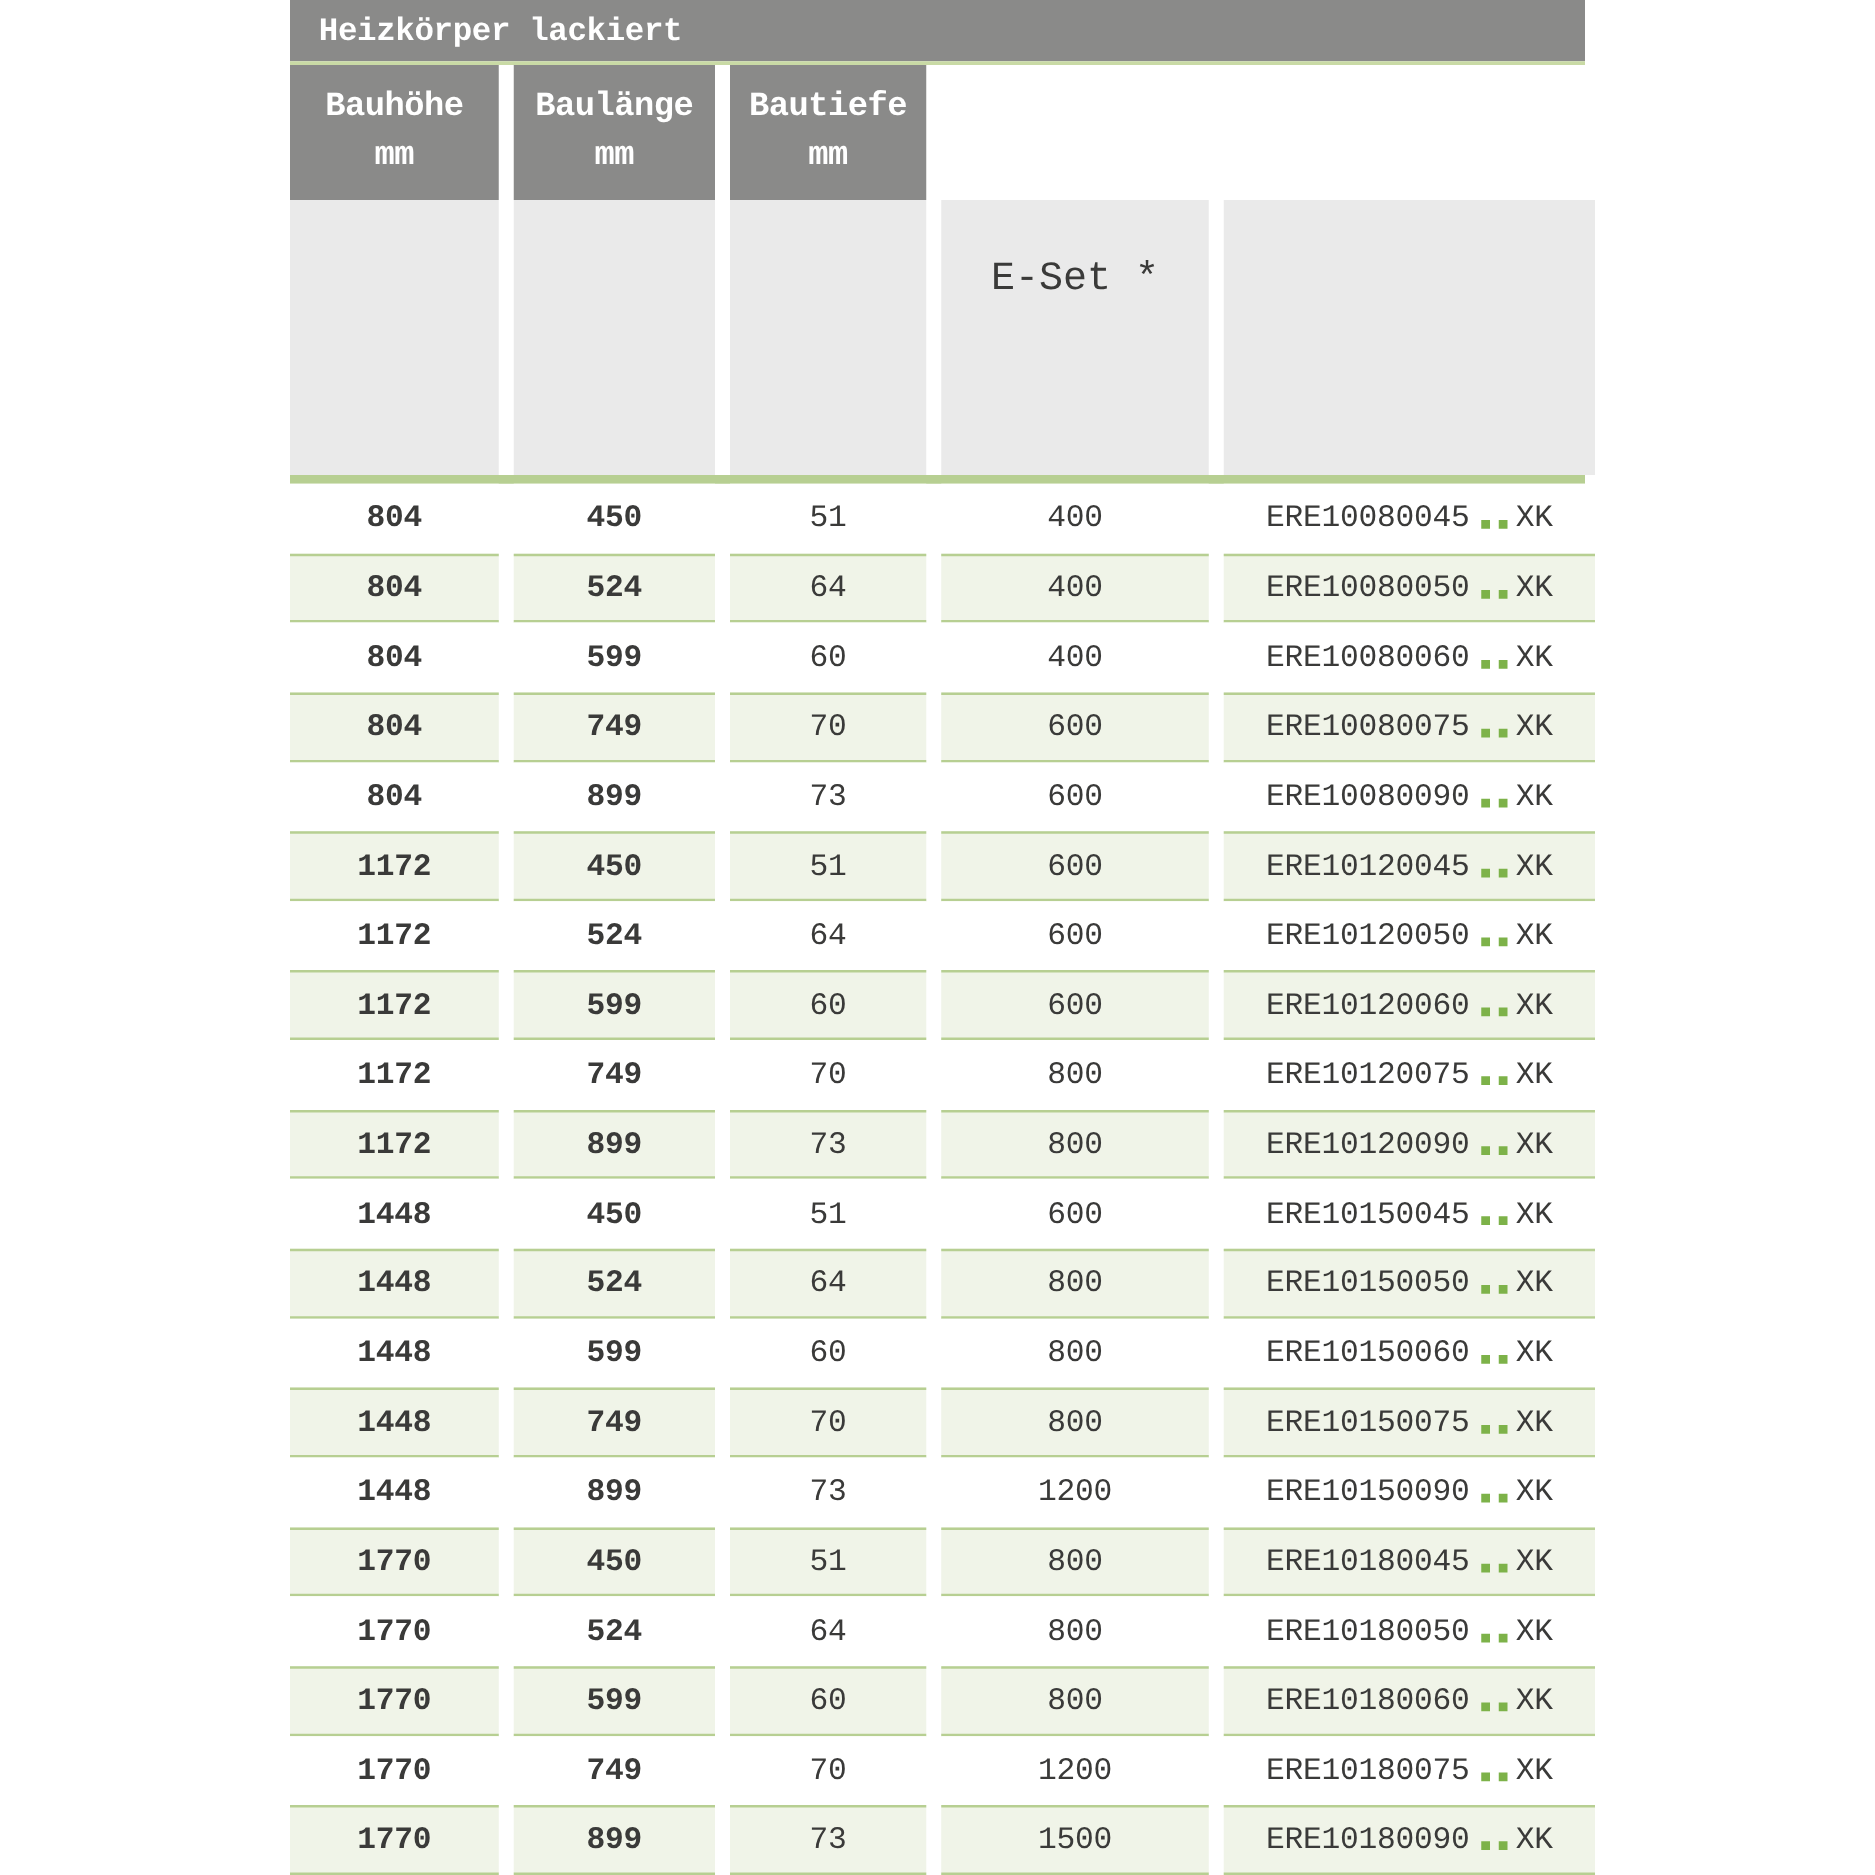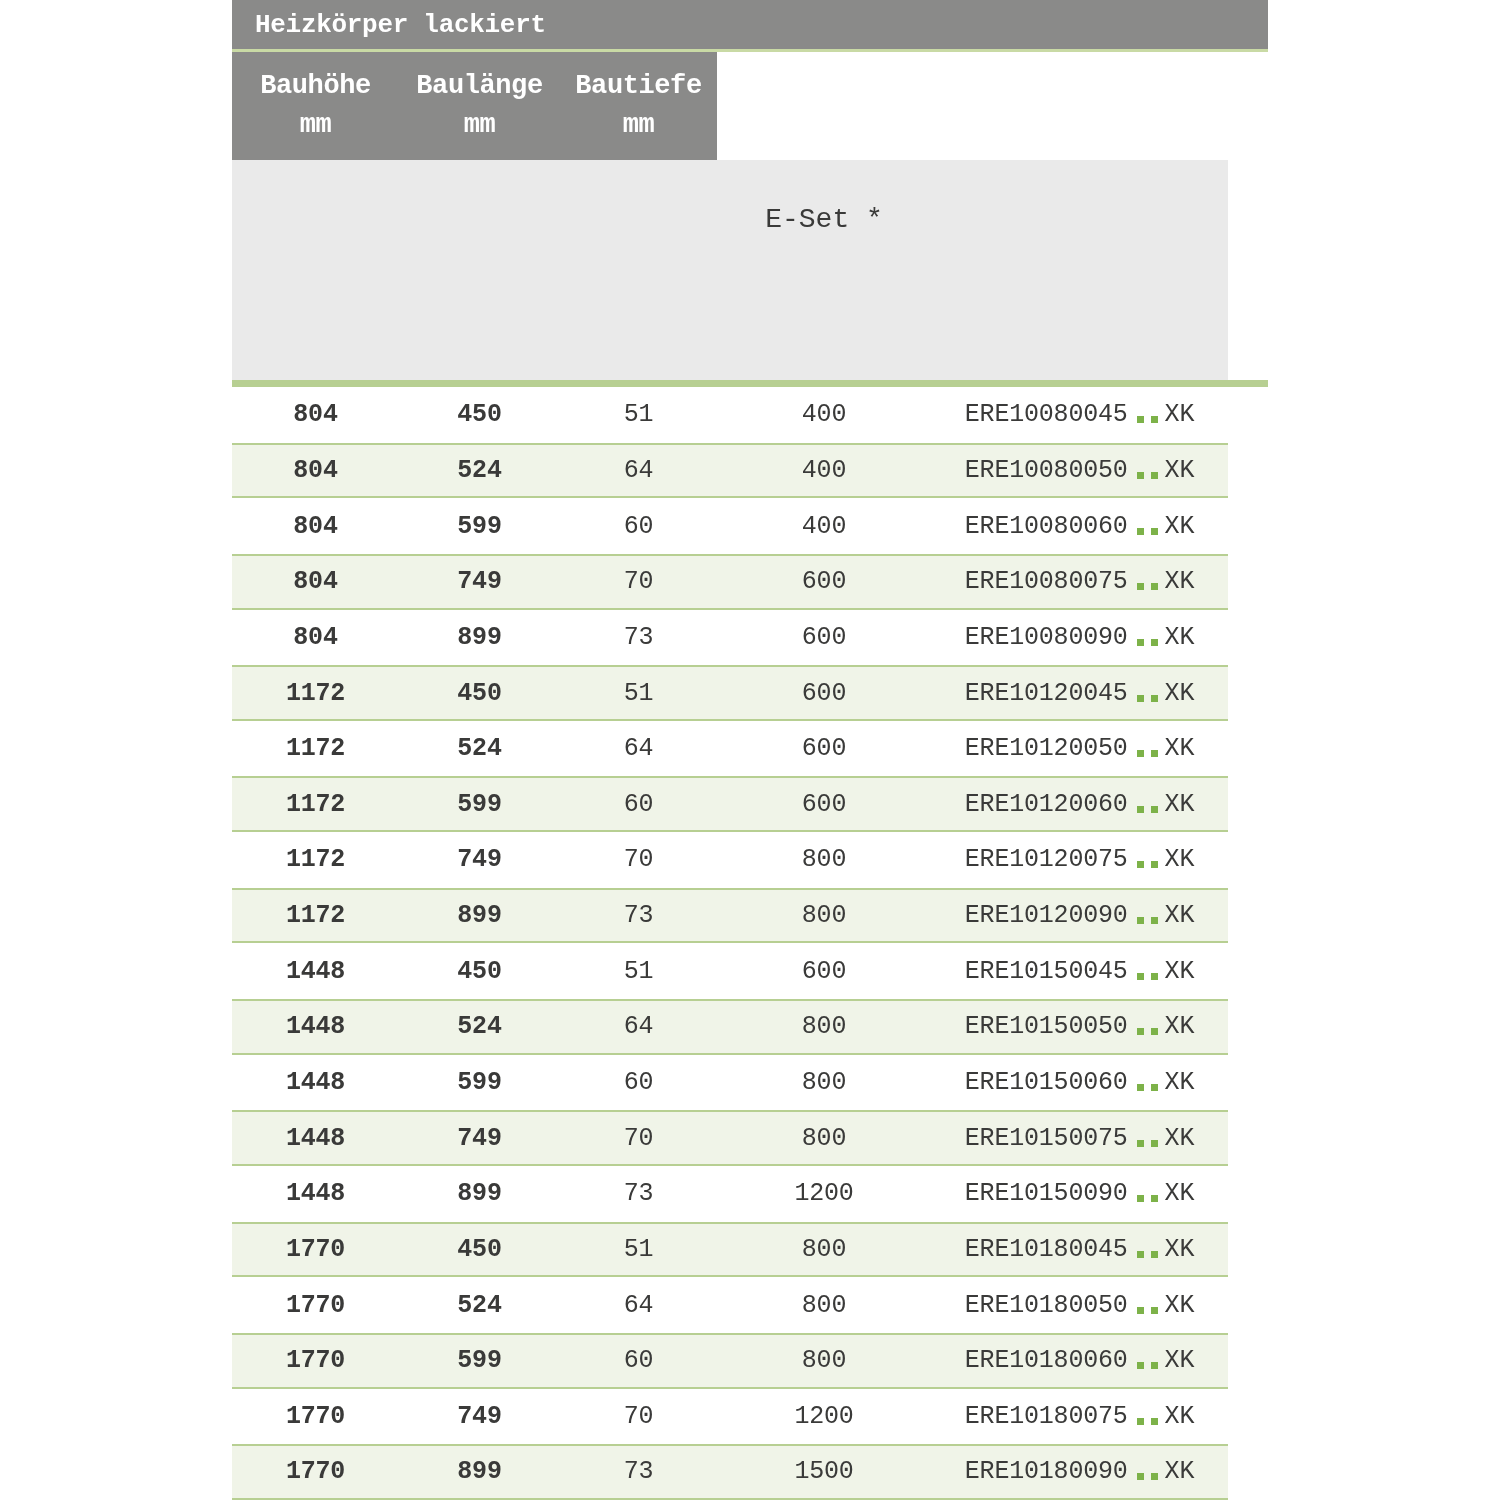--- a/index.html
+++ b/index.html
@@ -32,21 +32,21 @@
     font-weight: bold;
     font-size: 26px;
     letter-spacing: -0.3px;
   }
   .title-divider { height: 3px; background: #c9daa5; }
 
   
   .grid-row {
     display: grid;
     grid-template-columns: 167px 161px 157px 214px 297px;
-    column-gap: 0;
+    column-gap: 12px;
   }
 
   
   .col-headers { height: 108px; }
   .hcell {
     background: #8a8a89;
     color: #ffffff;
     font-weight: bold;
     font-size: 27px;
     letter-spacing: -0.4px;
@@ -60,21 +60,21 @@
 
   
   .subheader { height: 220px; }
   .scell { background: #eaeaea; }
   .scell.eset {
     display: flex;
     justify-content: center;
     align-items: flex-start;
     padding-top: 44px;
     box-sizing: border-box;
-    font-size: 28px;
+    font-size: 32px;
     color: #3a3a39;
   }
 
   
   .green-bar { height: 7px; background: #b7cf92; }
 
   
   .data-row { height: 55.65px; }
   .data-row .cell {
     display: flex;

